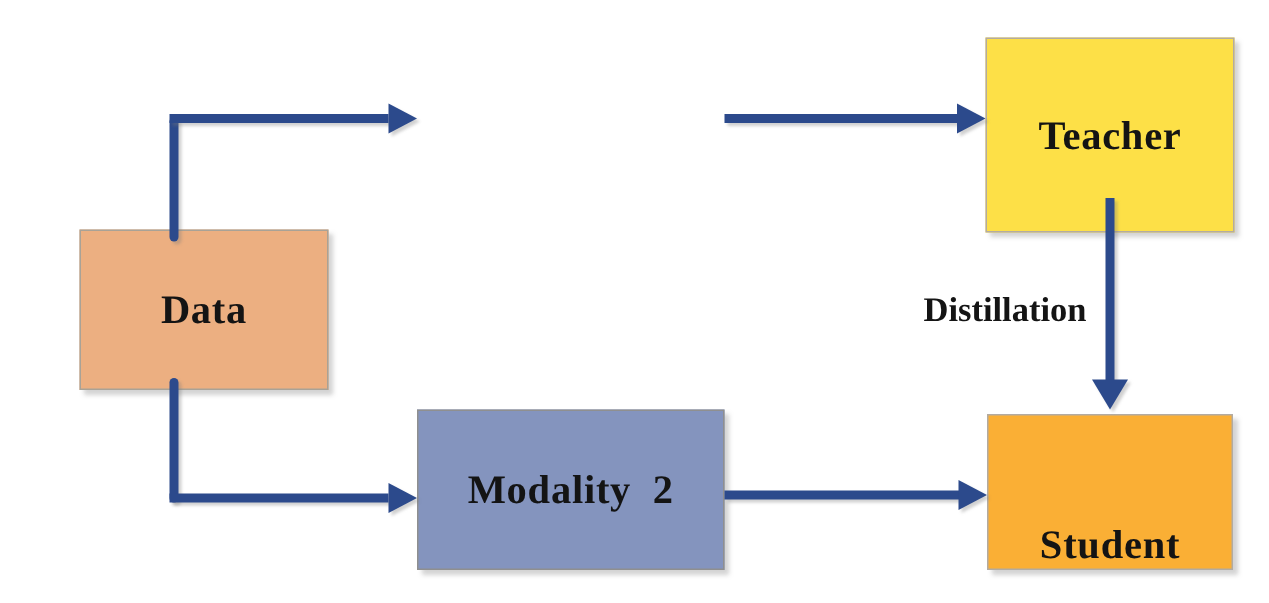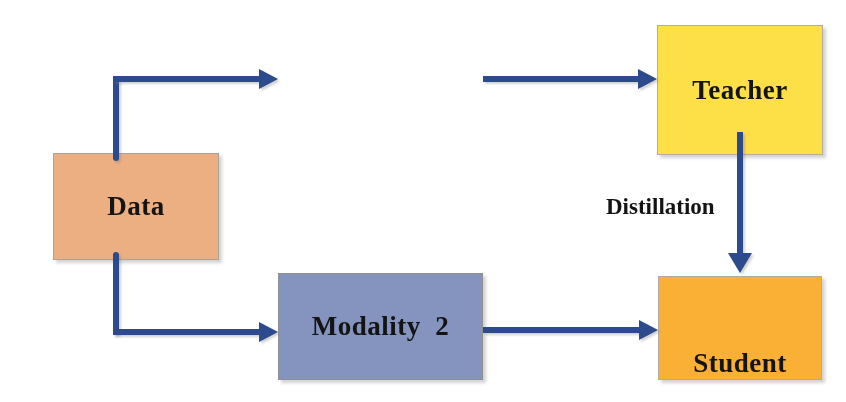--- a/index.html
+++ b/index.html
@@ -86,21 +86,21 @@
 
   
   #e5-v { left: 737px; top: 132px; height: 122px; border-radius: 0; }
   #e5-a { left: 728px; top: 253px; }
 
   #distillation-label {
     position: absolute;
     left: 606px;
     top: 194px;
     width: 128px;
-    text-align: left;
+    text-align: center;
     font-weight: bold;
     font-size: 23px;
     color: #141414;
     z-index: 4;
     white-space: pre;
   }
 </style>
 </head>
 <body>
 

